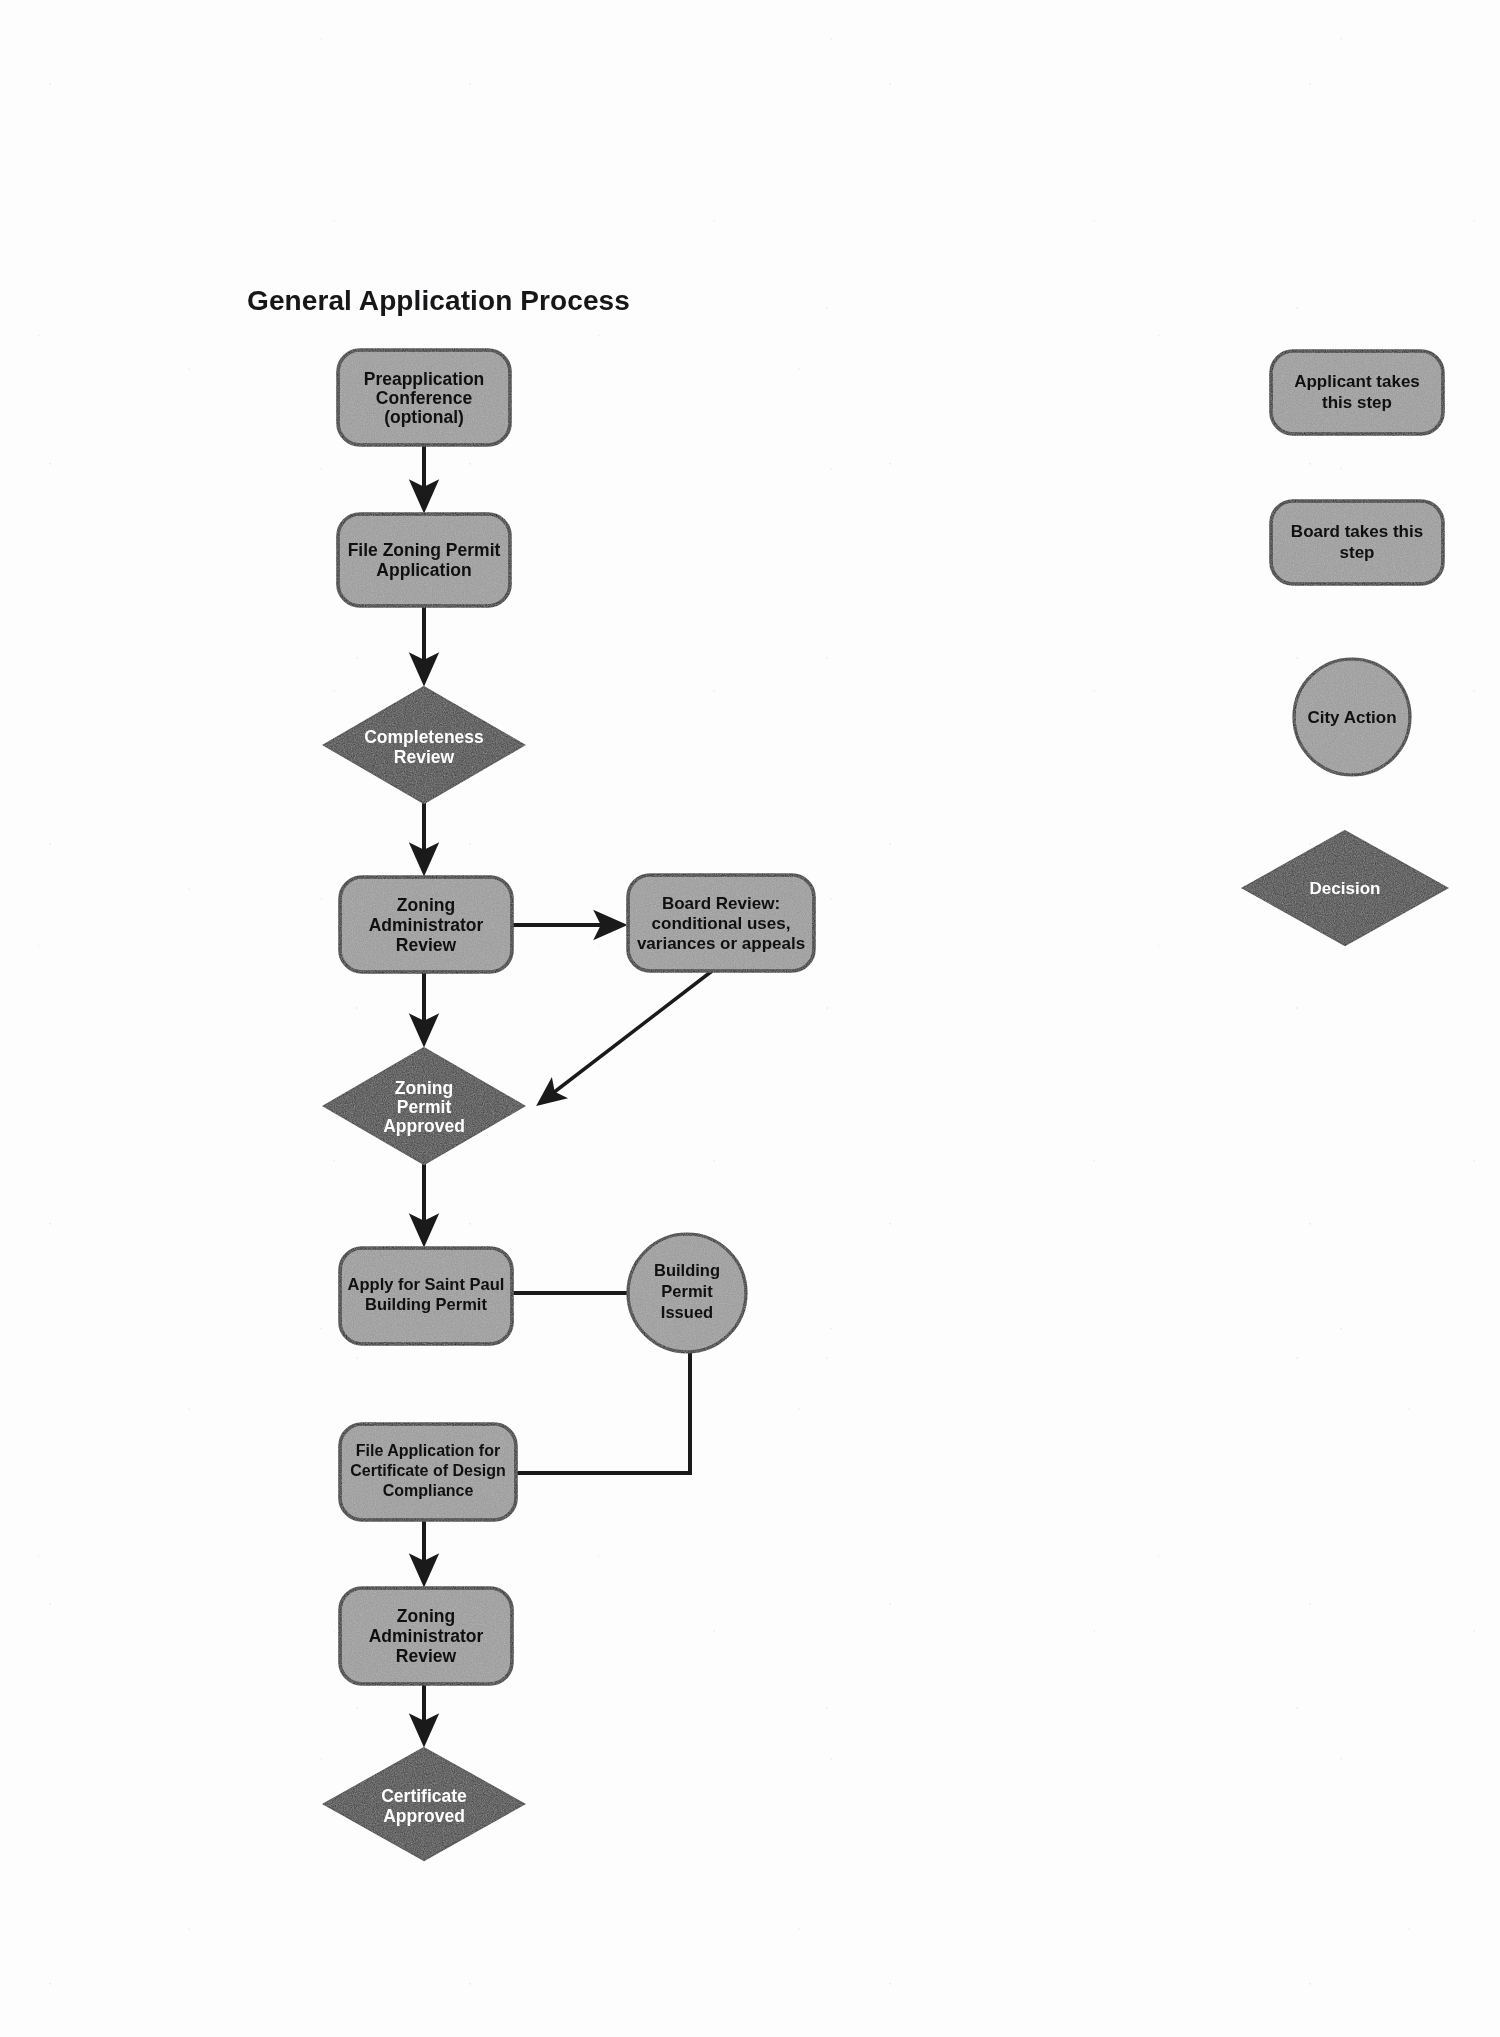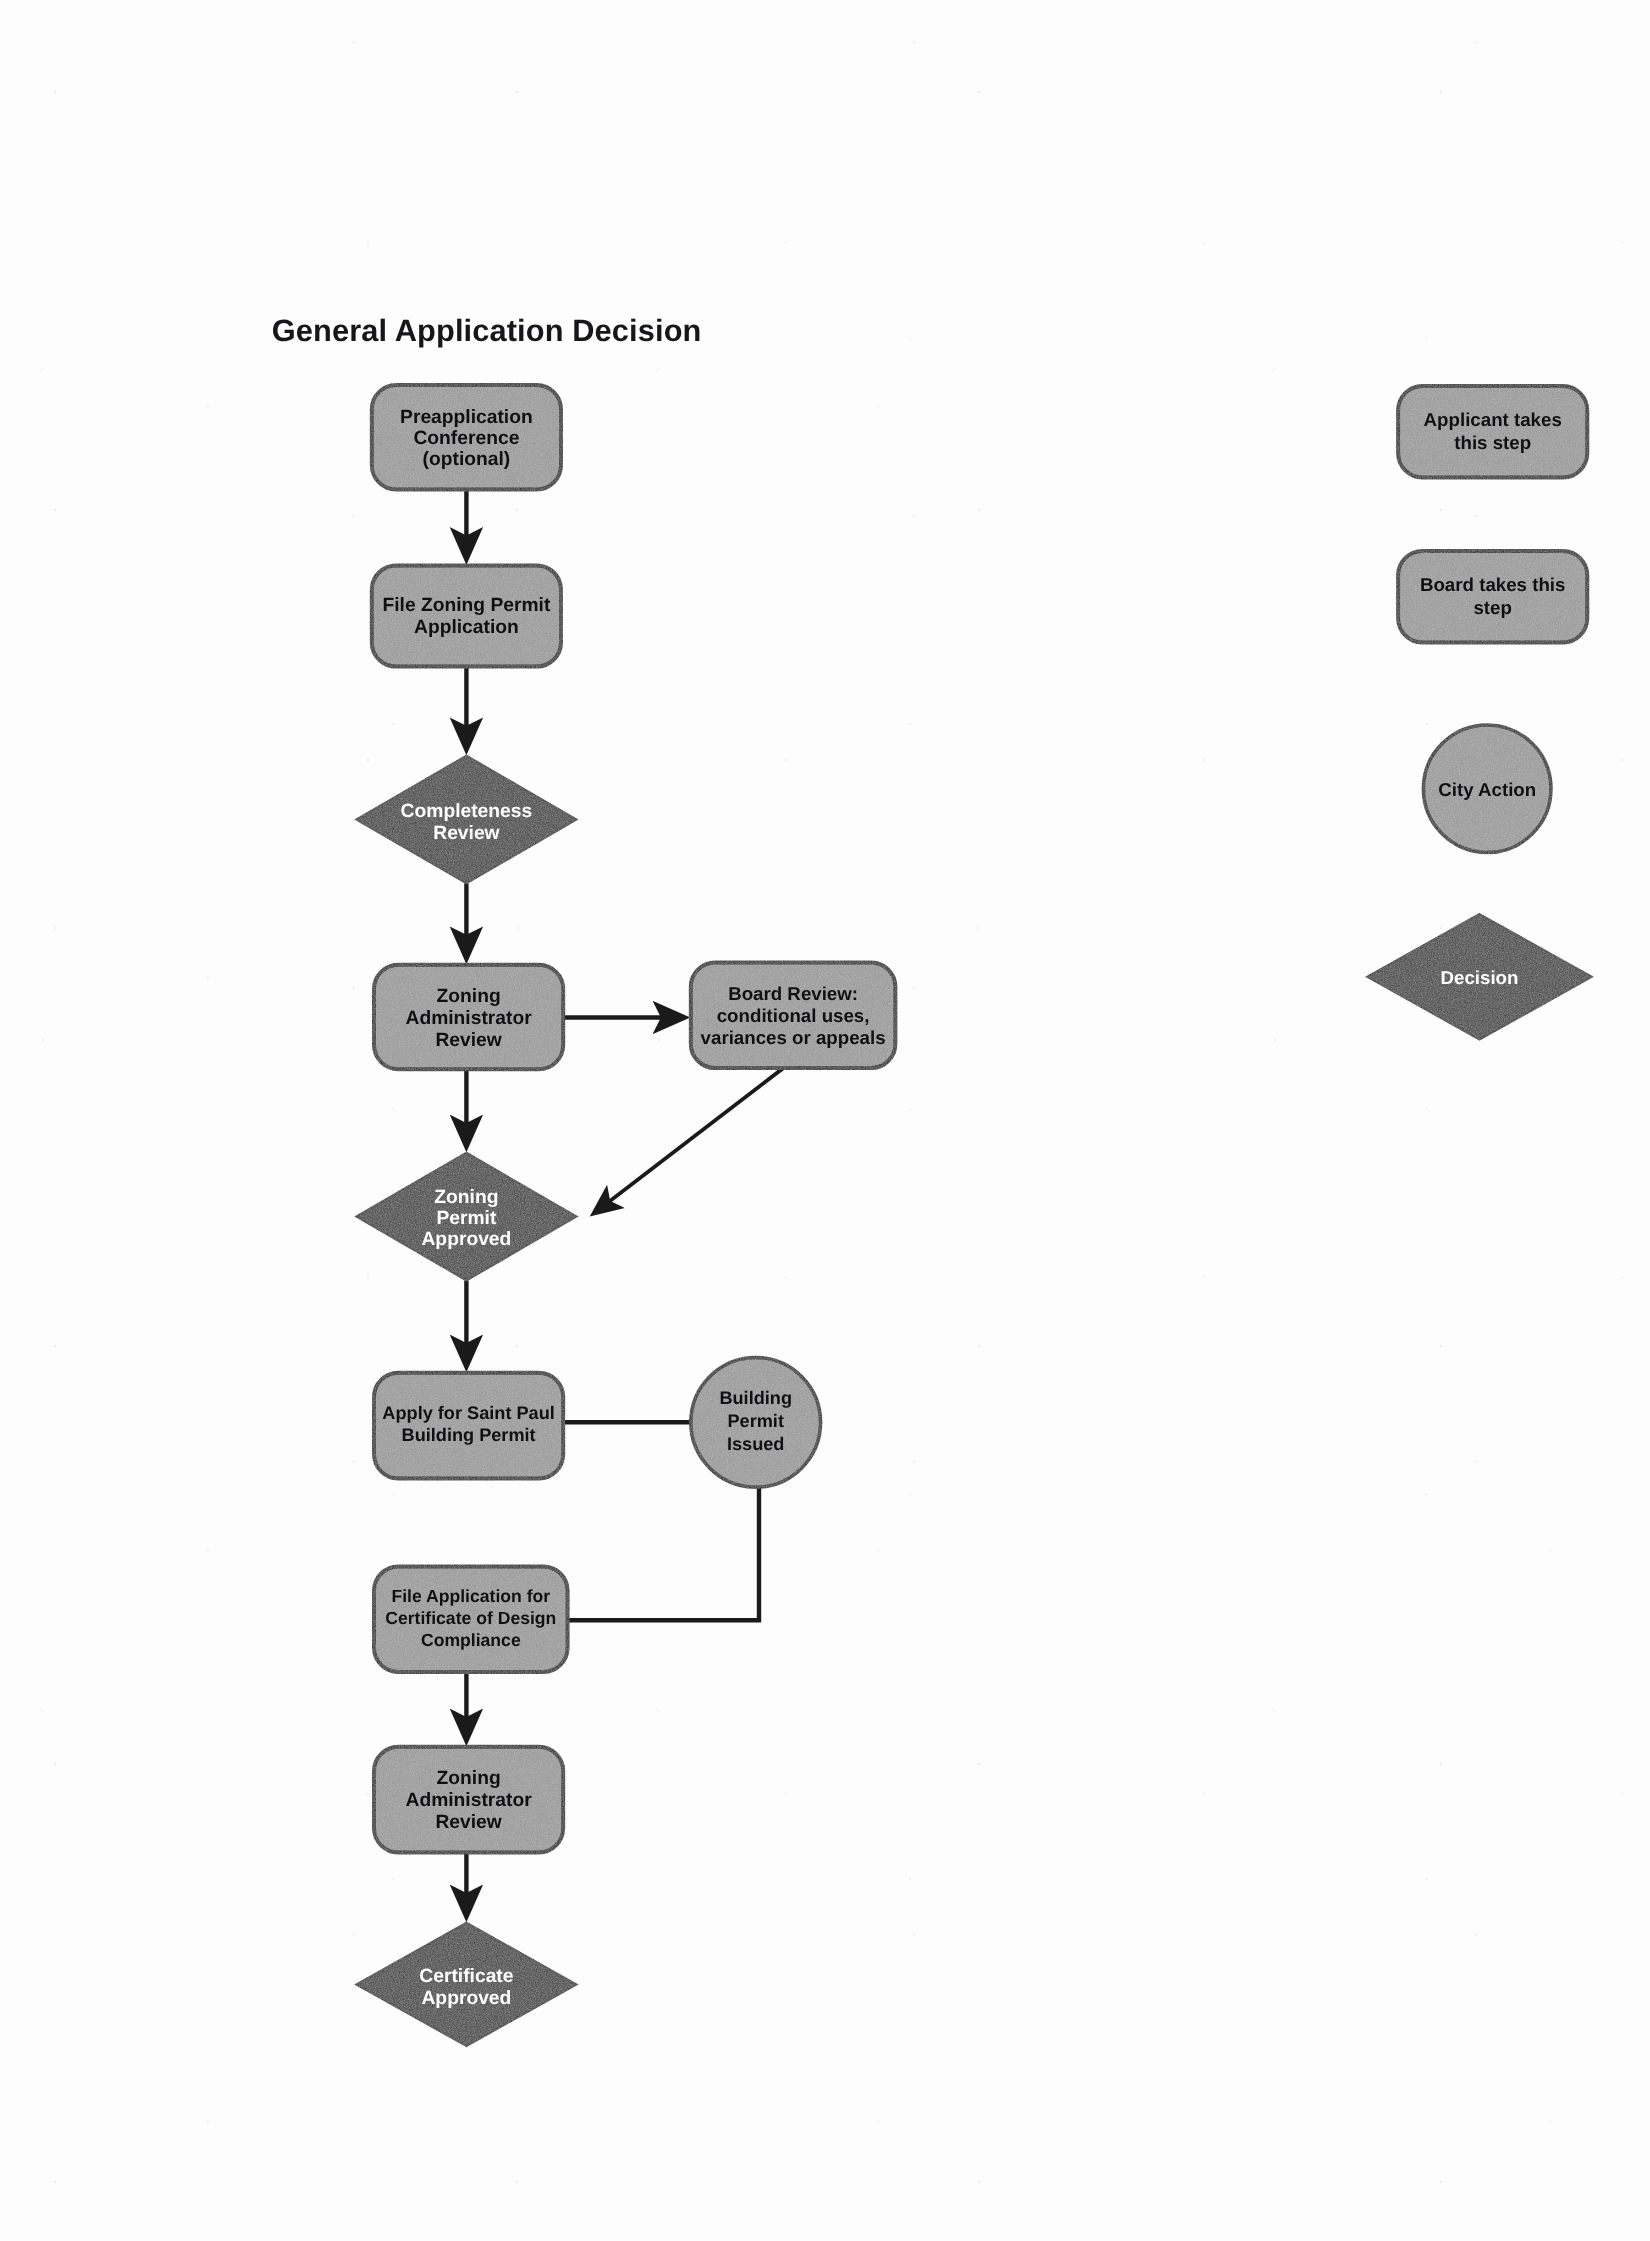--- a/index.html
+++ b/index.html
@@ -58,21 +58,21 @@
   }
   .t-dark { fill: #101013; }
   .t-light { fill: #ffffff; }
 </style>
 </head>
 <body>
 
 <div id="page">
   <div id="paper-noise"></div>
 
-  <div id="title">General Application Decision</div>
+  <div id="title">General Application Process</div>
 
   <svg id="chart-svg" width="1500" height="2037" viewBox="0 0 1500 2037">
     <defs>
       <marker id="arrowhead" markerWidth="9" markerHeight="9" refX="7.2" refY="4.2" orient="auto" markerUnits="strokeWidth">
         <path d="M0,0.4 L8.6,4.2 L0,8 L1.9,4.2 Z" fill="#1a1a1a"></path>
       </marker>
       <filter id="grain" x="-5%" y="-5%" width="110%" height="110%">
         <feTurbulence type="fractalNoise" baseFrequency="0.9" numOctaves="3" seed="7" result="n"></feTurbulence>
         <feColorMatrix in="n" type="saturate" values="0" result="ng"></feColorMatrix>
         <feComponentTransfer in="ng" result="nc">

